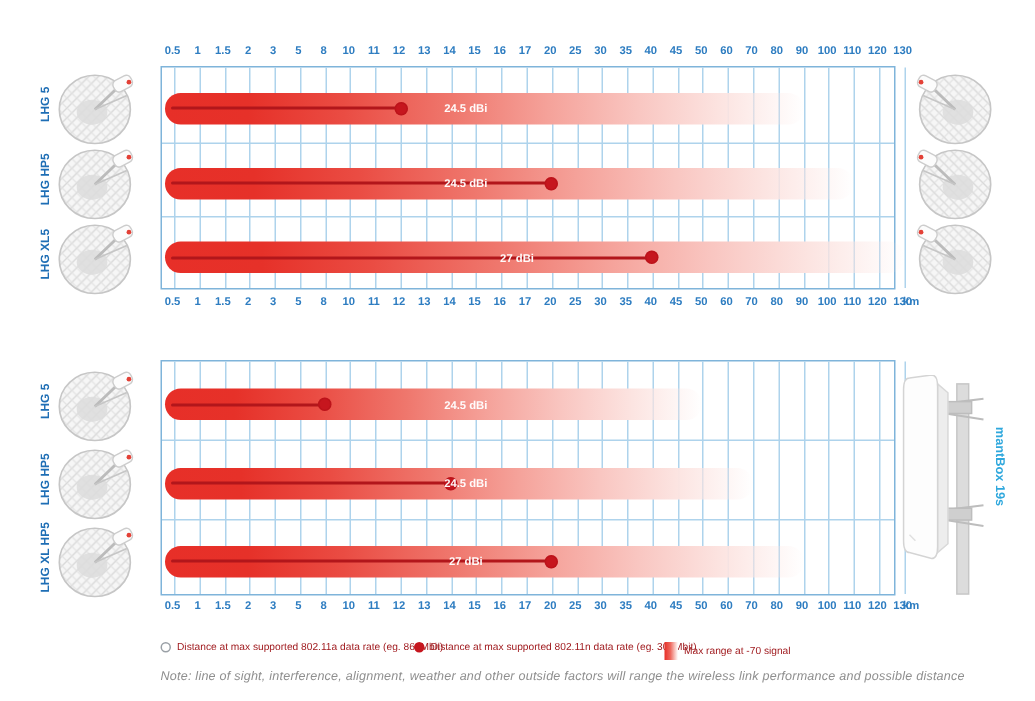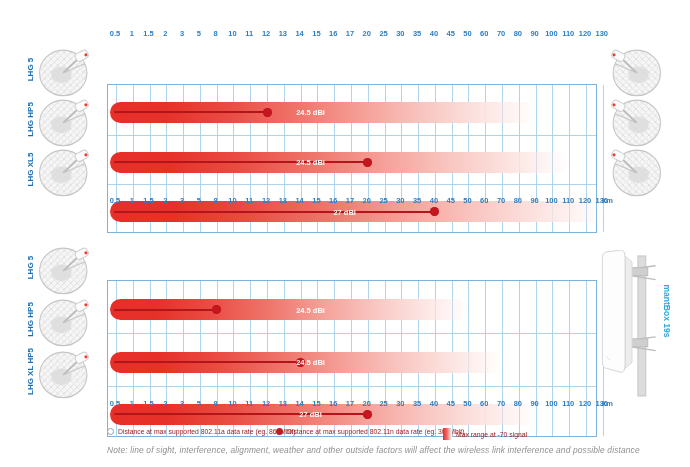--- a/index.html
+++ b/index.html
@@ -2,21 +2,21 @@
 <html><head>
 <meta charset="utf-8">
 <style>
   html,body { margin:0; padding:0; background:#ffffff; }
   .stage { position:relative; width:690px; height:467px; background:#fff; overflow:hidden;
            font-family:"Liberation Sans", sans-serif; }
 
   .title { position:absolute; left:252px; top:3px; width:200px; text-align:center;
            font-size:8.5px; font-weight:700; color:#404040; letter-spacing:.2px; }
 
-  .plot { position:absolute; left:107px; width:490px; border:1px solid #7fb4da; box-sizing:border-box; background:#fff;margin-top:40px; }
+  .plot { position:absolute; left:107px; width:490px; border:1px solid #7fb4da; box-sizing:border-box; background:#fff; }
   #plot-top { top:44px; height:149px; }
   #plot-bottom { top:240px; height:157px; }
 
   .vline { position:absolute; top:0; bottom:0; width:1px; background:#aed3ec; }
   .hline { position:absolute; left:0; right:0; height:1px; background:#aed3ec; }
 
   .band { position:absolute; height:21px; border-radius:10.5px;
           background:linear-gradient(90deg,#e72f28 0%, #e63129 13%, #ea4c43 28%, #ef776d 45%,
                      #f5a29a 60%, #f9c6c1 74%, #fce4e1 87%, rgba(253,236,235,0) 100%); }
   .rline { position:absolute; height:2px; background:#b2161b; border-radius:1px; }
@@ -185,21 +185,21 @@
     <div class="lg-item" style="left:276px">
       <span class="lg-circle-fill"></span>
       <span class="lg-text">Distance at max supported 802.11n data rate (eg. 300Mbit)</span>
     </div>
     <div class="lg-item" style="left:443px">
       <span class="lg-gradient"></span>
       <span class="lg-text">Max range at -70 signal</span>
     </div>
   </div>
 
-  <div class="note">Note: line of sight, interference, alignment, weather and other outside factors will affect the wireless link interference and possible distance</div>
+  <div class="note">Note: line of sight, interference, alignment, weather and other outside factors will range the wireless link performance and possible distance</div>
 <div class="tickstrip" style="top: 29px;">
       <span class="tick" style="left: 8px;">0.5</span>
       <span class="tick" style="left: 24.785px;">1</span>
       <span class="tick" style="left: 41.57px;">1.5</span>
       <span class="tick" style="left: 58.355px;">2</span>
       <span class="tick" style="left: 75.14px;">3</span>
       <span class="tick" style="left: 91.925px;">5</span>
       <span class="tick" style="left: 108.71px;">8</span>
       <span class="tick" style="left: 125.495px;">10</span>
       <span class="tick" style="left: 142.28px;">11</span>

